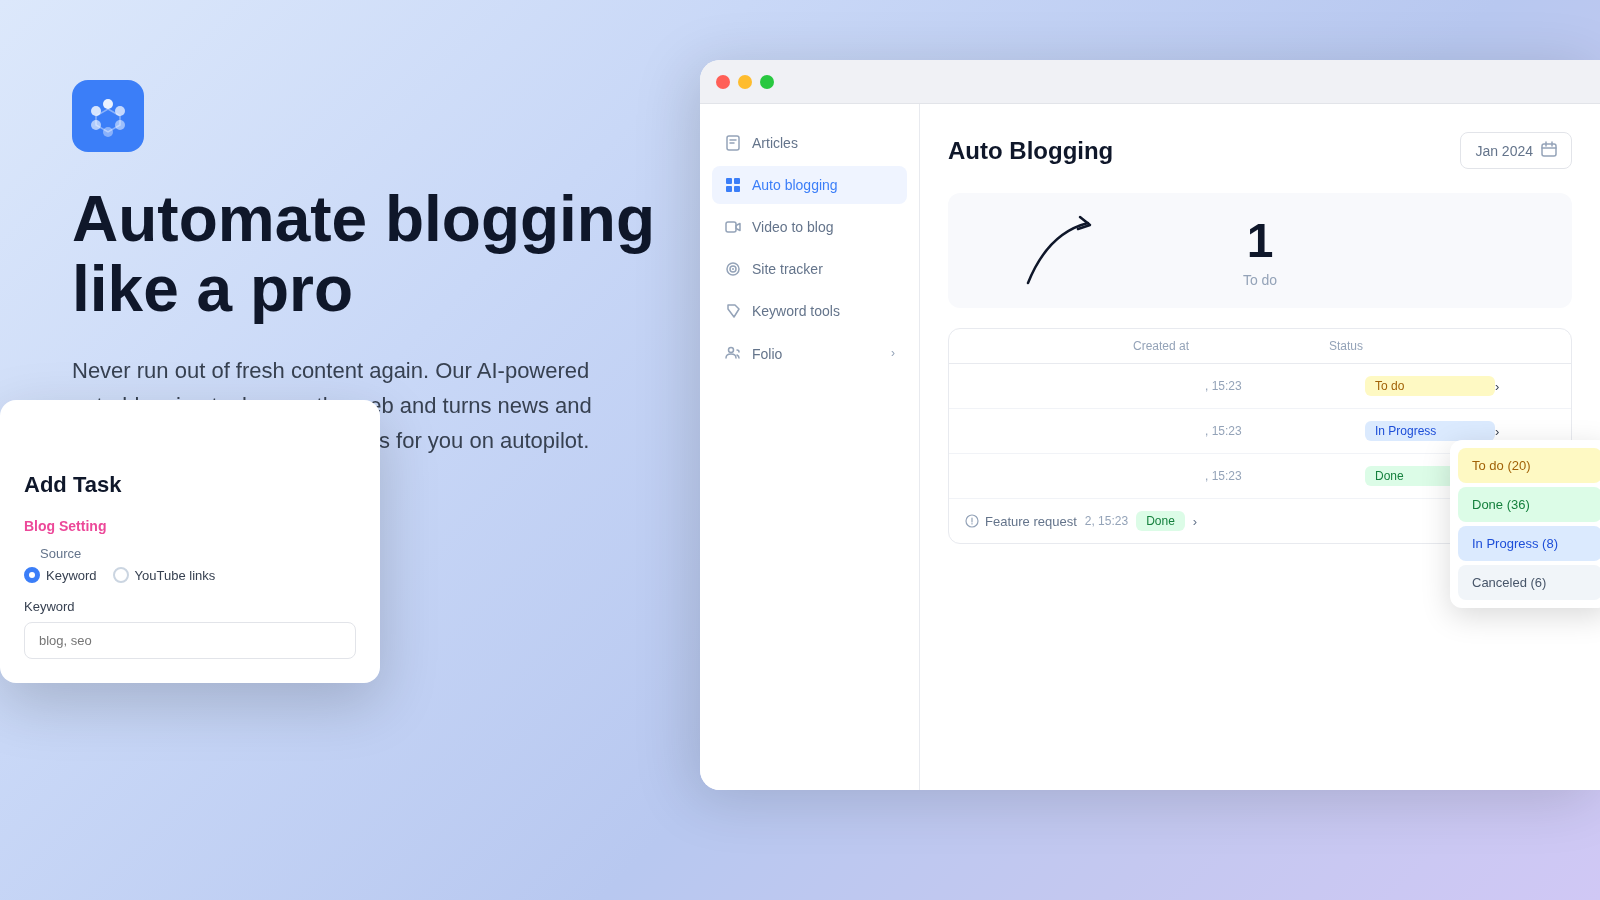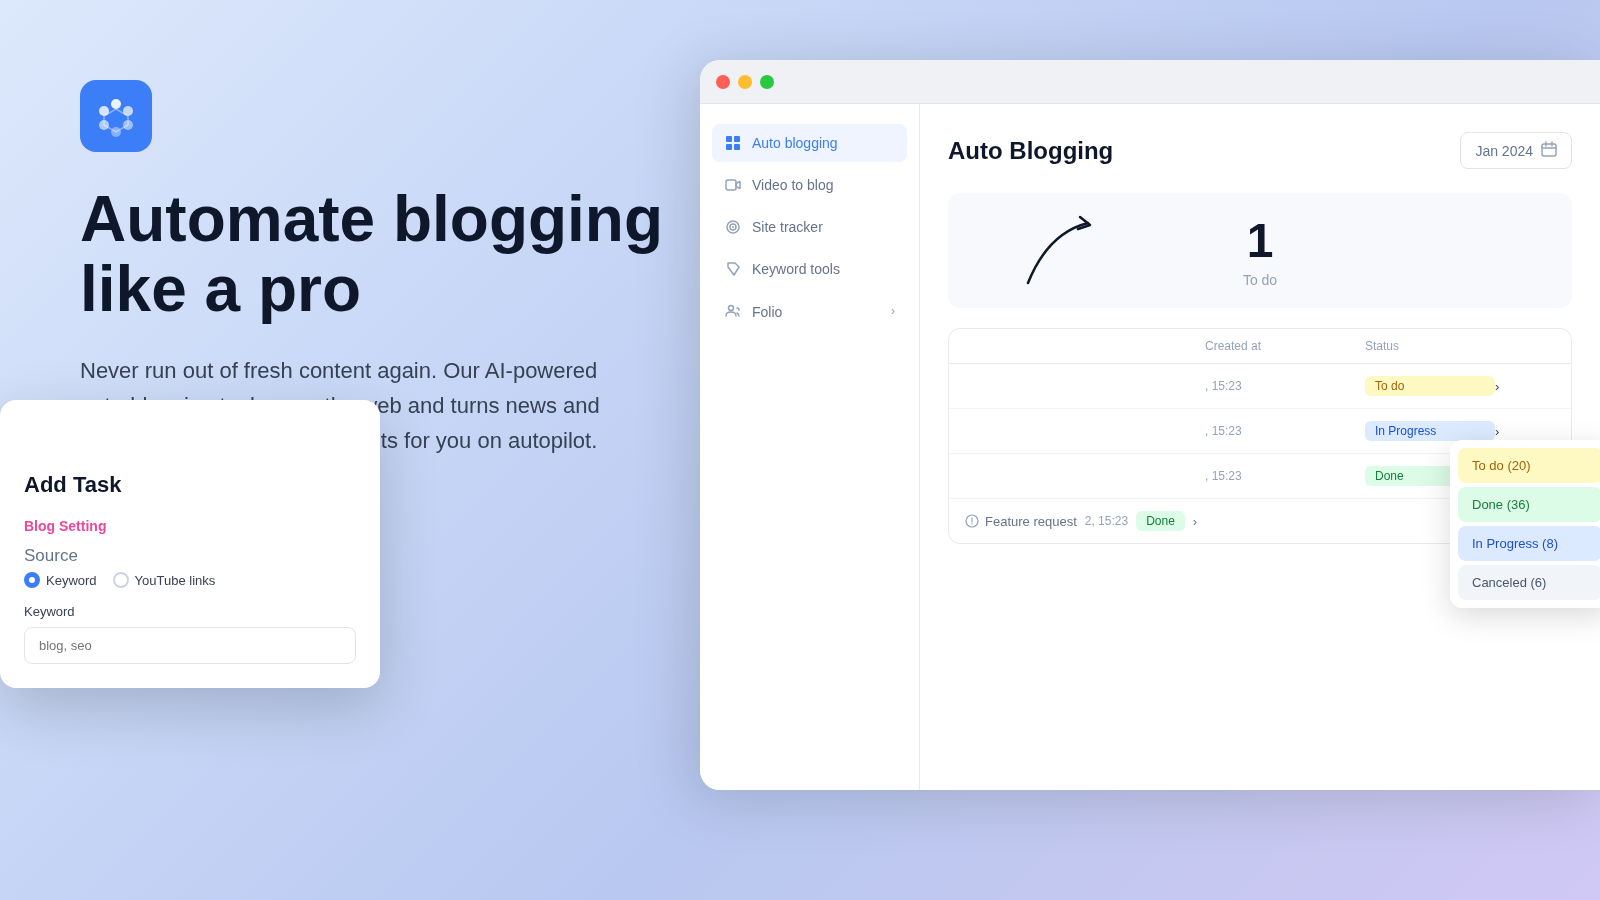--- a/index.html
+++ b/index.html
@@ -8,21 +8,21 @@
       height: 900px;
       overflow: hidden;
       font-family: -apple-system, BlinkMacSystemFont, 'Segoe UI', sans-serif;
       background: linear-gradient(135deg, #dce8fb 0%, #c9d8f7 30%, #b8c8f0 60%, #c4c8f0 80%, #d0c8f5 100%);
       position: relative;
     }
 
     
     .left-section {
       position: absolute;
-      left: 80px;
+      left: 72px;
       top: 80px;
       width: 650px;
     }
     .logo-box {
       width: 72px;
       height: 72px;
       background: #3b7ef8;
       border-radius: 16px;
       display: flex;
       align-items: center;
@@ -192,20 +192,21 @@
       overflow: hidden;
     }
     .table-header {
       display: grid;
       grid-template-columns: 1fr 160px 130px 60px;
       padding: 10px 16px;
       border-bottom: 1px solid #e8eaef;
       font-size: 12px;
       color: #94a3b8;
       font-weight: 500;
+      gap: 36px;
     }
     .table-row {
       display: grid;
       grid-template-columns: 1fr 160px 130px 60px;
       padding: 12px 16px;
       border-bottom: 1px solid #f1f3f7;
       font-size: 13px;
       color: #374151;
       align-items: center;
     }
@@ -254,23 +255,24 @@
       color: #0f172a;
       margin-bottom: 20px;
     }
     .modal-section-title {
       font-size: 14px;
       font-weight: 600;
       color: #ec4899;
       margin-bottom: 12px;
     }
     .source-label {
-      font-size: 17px;
+      font-size: 13px;
       color: #64748b;
       margin-bottom: 6px;
+      margin-left: 16px;
     }
     .radio-group {
       display: flex;
       align-items: center;
       gap: 16px;
     }
     .radio-item {
       display: flex;
       align-items: center;
       gap: 6px;
@@ -389,20 +391,29 @@
 
   <div class="window-titlebar">
     <div class="dot dot-red"></div>
     <div class="dot dot-yellow"></div>
     <div class="dot dot-green"></div>
   </div>
 
   <div class="window-body">
 
     <div class="sidebar">
+      <div class="sidebar-item">
+        <span class="sidebar-icon">
+          <svg width="16" height="16" viewBox="0 0 16 16" fill="none">
+            <rect x="2" y="1" width="12" height="14" rx="2" stroke="#94a3b8" stroke-width="1.5"></rect>
+            <path d="M5 5h6M5 8h4" stroke="#94a3b8" stroke-width="1.5" stroke-linecap="round"></path>
+          </svg>
+        </span>
+        <span>Articles</span>
+      </div>
 
       <div class="sidebar-item active">
         <span class="sidebar-icon">
           <svg width="16" height="16" viewBox="0 0 16 16" fill="none">
             <rect x="1" y="1" width="6" height="6" rx="1" fill="#3b7ef8"></rect>
             <rect x="9" y="1" width="6" height="6" rx="1" fill="#3b7ef8"></rect>
             <rect x="1" y="9" width="6" height="6" rx="1" fill="#3b7ef8"></rect>
             <rect x="9" y="9" width="6" height="6" rx="1" fill="#3b7ef8"></rect>
           </svg>
         </span>

